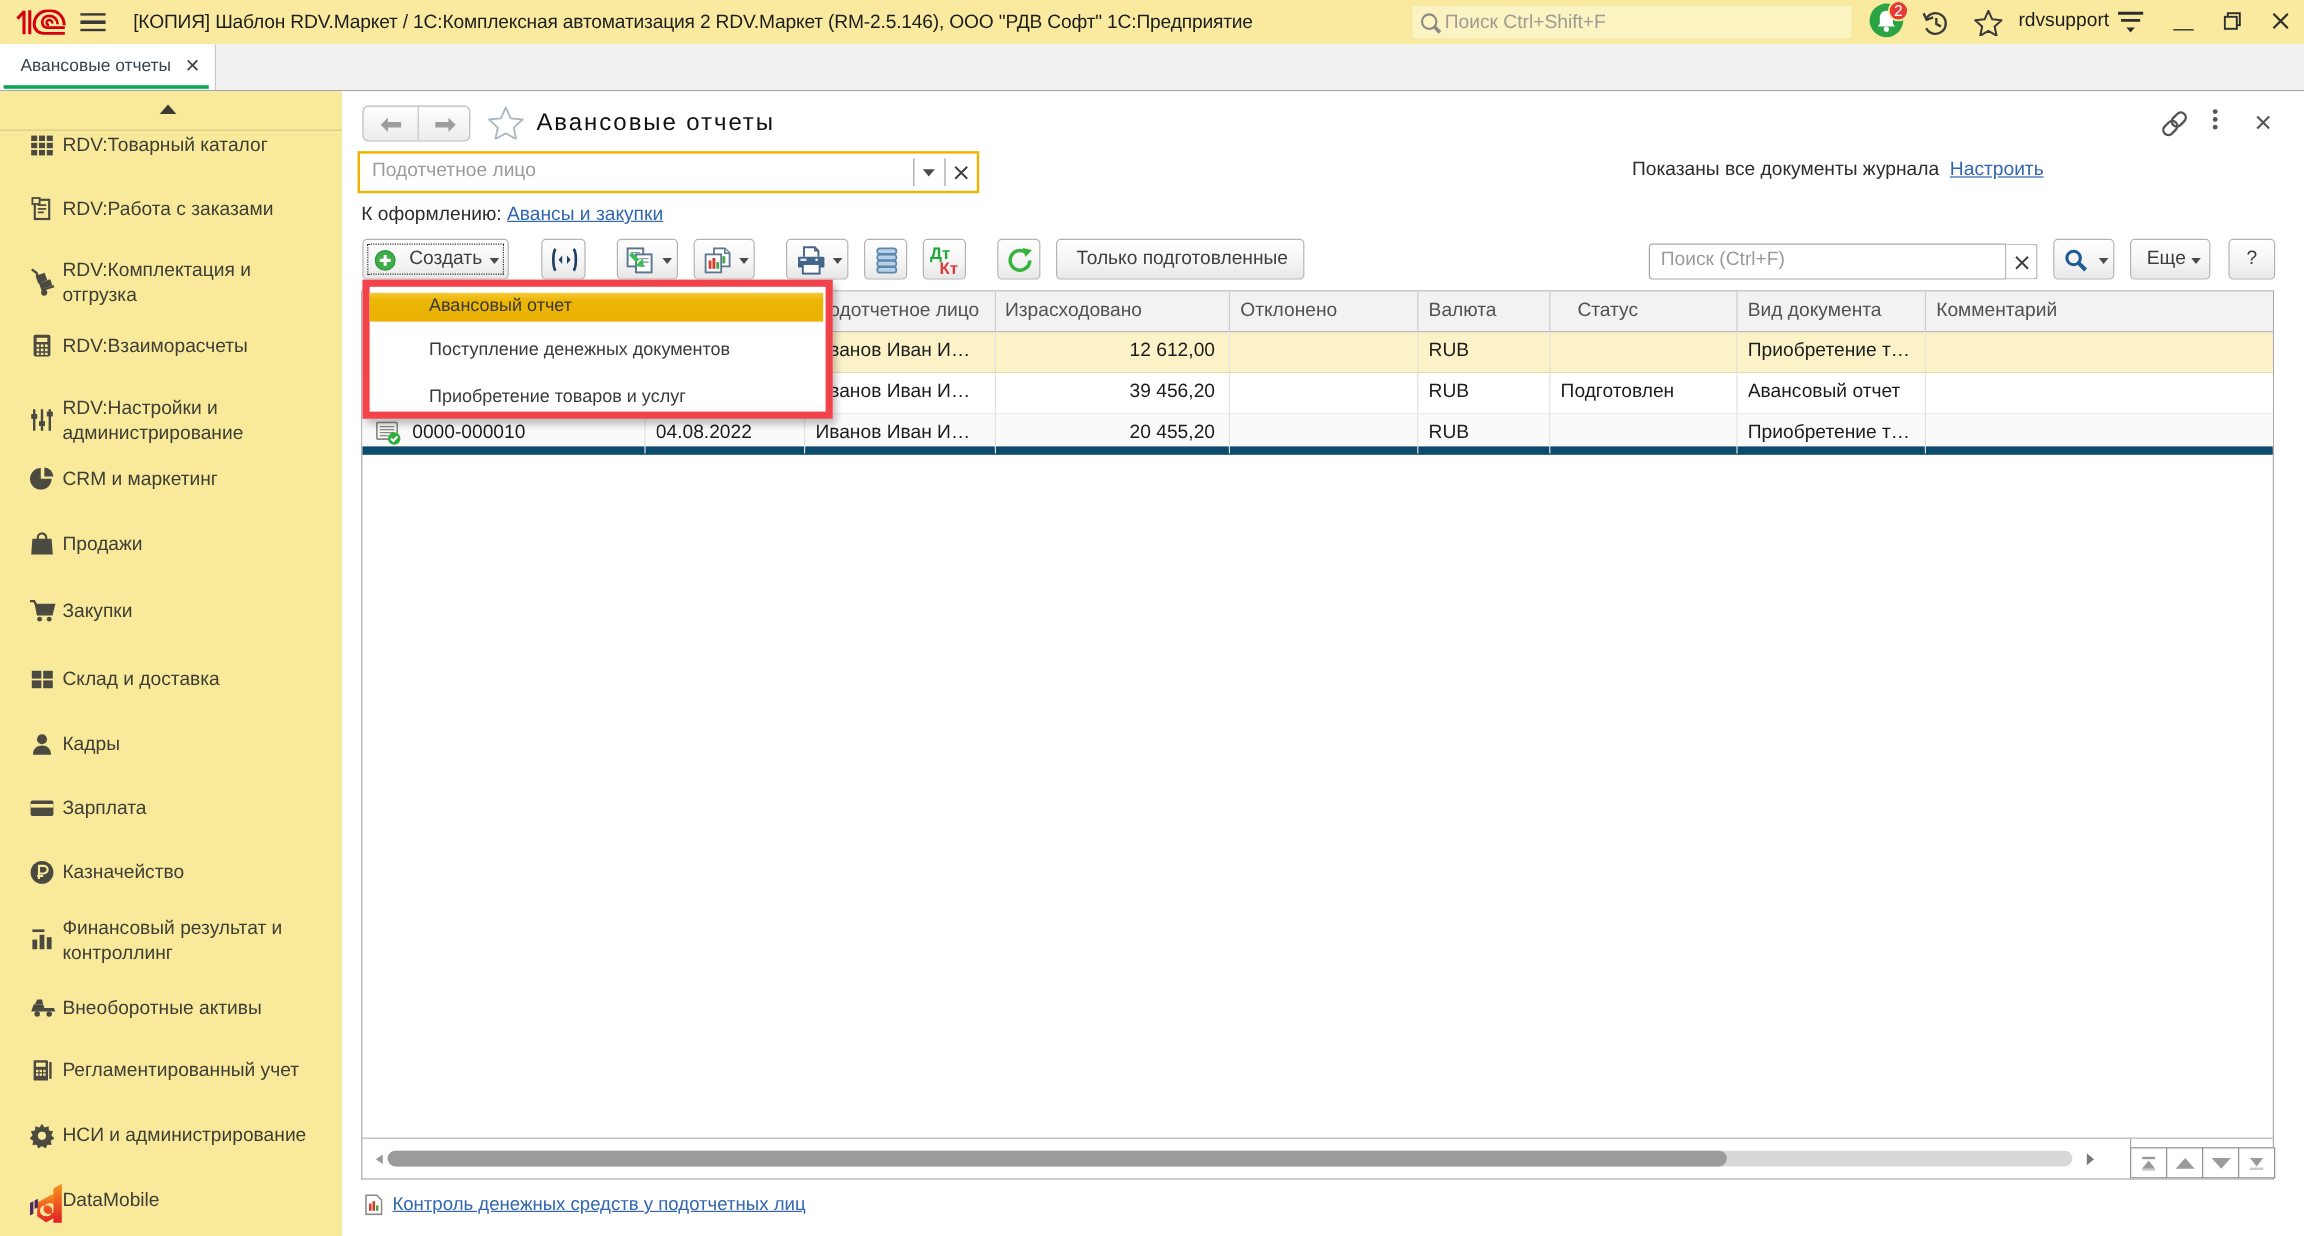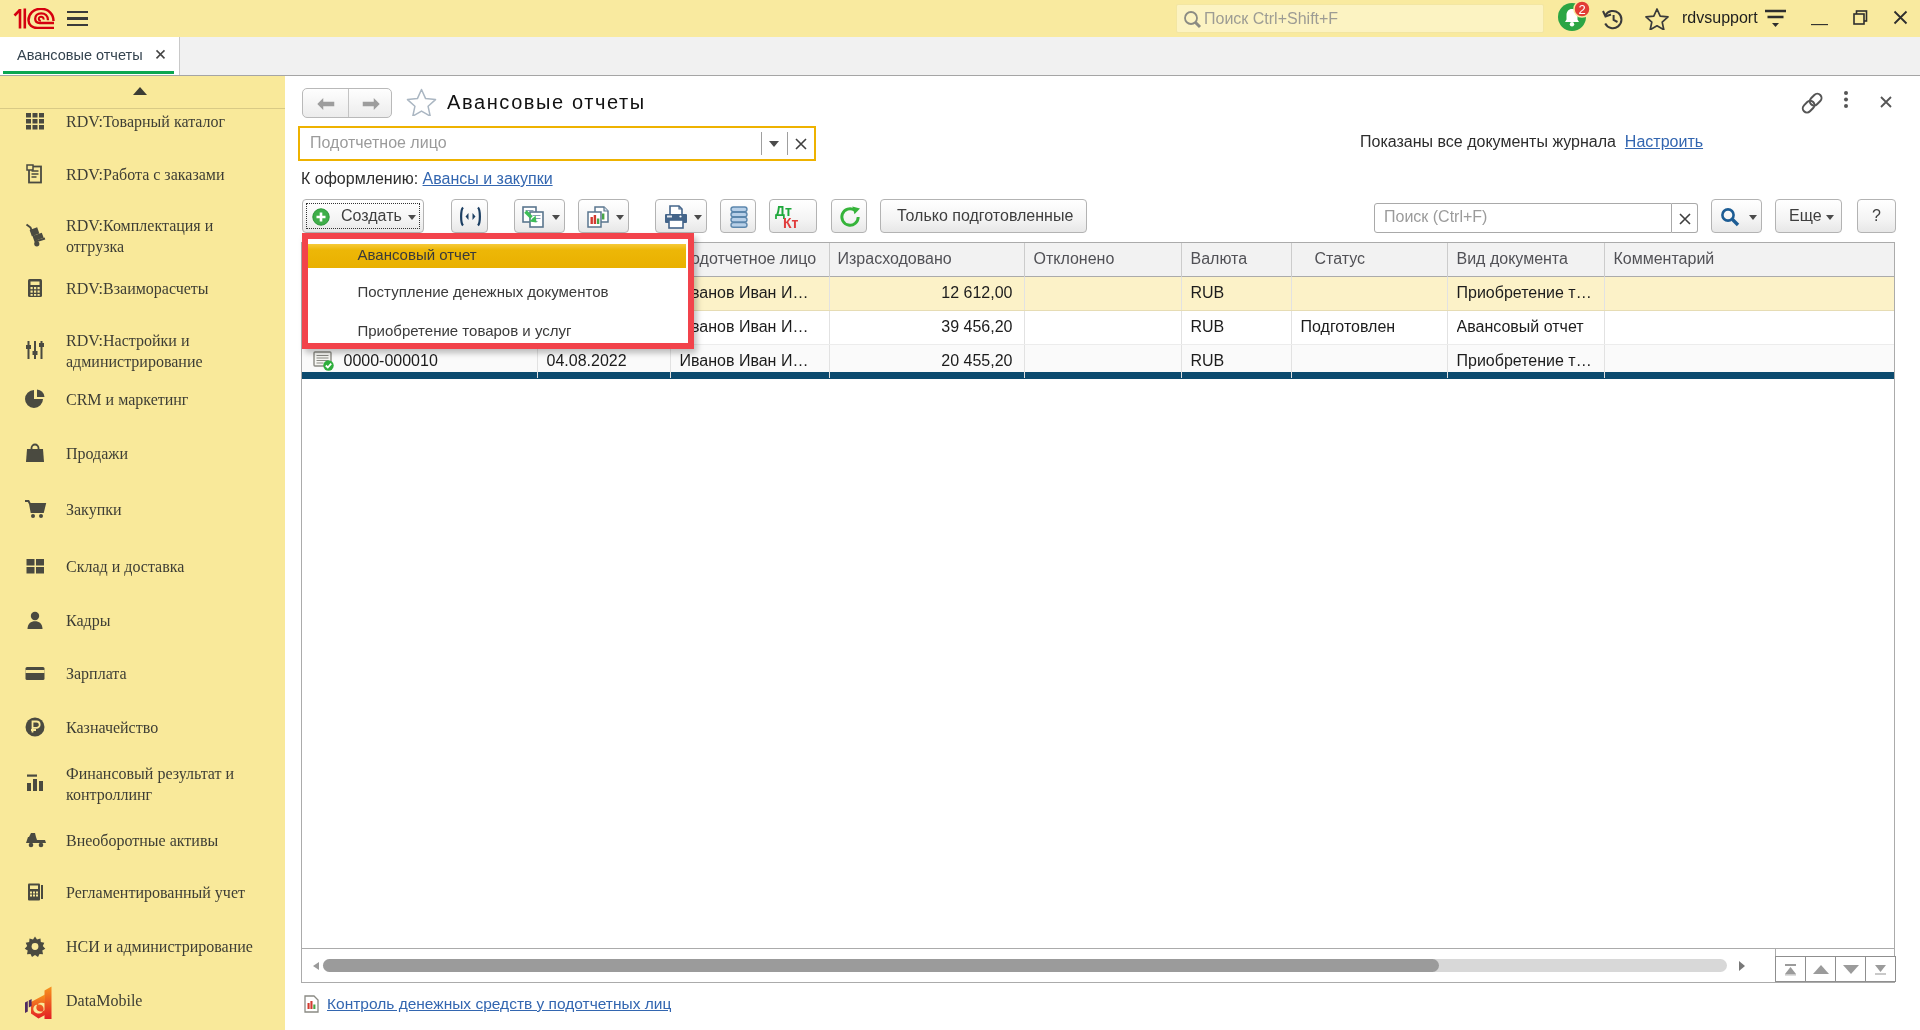--- a/index.html
+++ b/index.html
@@ -19,21 +19,21 @@
 #tab1 { position:absolute; left:0; top:0; width:180px; height:38px; background:#fff; border-right:1px solid #c9c9c9; }
 #tab1 .txt { position:absolute; left:17px; top:10px; font-size:14.5px; color:#34434f; }
 #tab1 .x { position:absolute; left:154px; top:9px; font-size:15.5px; color:#444; }
 #tab1 .green { position:absolute; left:3px; bottom:1px; width:171px; height:3px; background:#0ca750; }
 
 
 #sidebar { position:absolute; left:0; top:76px; width:285px; height:954px; background:#f9e99a; }
 #sidebar .collapse { position:absolute; left:133px; top:11px; width:0; height:0; border-left:7px solid transparent; border-right:7px solid transparent; border-bottom:8px solid #3c3c34; }
 #sidebar .sep { position:absolute; left:0; top:32px; width:285px; height:1px; background:#d9ca85; }
 .sbitem { position:absolute; left:0; width:285px; color:#3e3e35; font-size:16px; }
-.sbitem .label { position:absolute; left:66px; top:0; line-height:21px; white-space:nowrap;font-family:Liberation Serif, serif; }
+.sbitem .label { position:absolute; left:52px; top:0; line-height:21px; white-space:nowrap; }
 .sbitem svg { position:absolute; left:24px; top:0; }
 
 
 #main { position:absolute; left:285px; top:76px; width:1635px; height:954px; background:#fff; }
 .navbox { position:absolute; left:17px; top:12px; width:90px; height:30px; border:1px solid #b9b9b9; border-radius:5px; background:linear-gradient(180deg,#fefefe,#ececec); }
 .navbox .div { position:absolute; left:45px; top:0; width:1px; height:28px; background:#c4c4c4; }
 #ttl { position:absolute; left:162px; top:15px; font-size:20px; letter-spacing:1.6px; color:#111; }
 .ico-top { position:absolute; color:#555; }
 
 
@@ -86,20 +86,21 @@
       <path d="M40.5 13 C40.5 6 35.5 0.8 28 0.8 C20.5 0.8 15.5 6 15.5 12.3 C15.5 17 19.3 20 24.3 20 L41 20" stroke-width="2.5"></path>
       <path d="M35 12.3 C35 8 32 5.3 28.2 5.3 C24.5 5.3 22.2 7.7 22.2 10.8 C22.2 13.4 24 15 26.6 15 L41 15" stroke-width="2.3"></path>
       <path d="M30.6 11.7 C30.8 9.9 29.6 8.7 28.1 8.7 C26.6 8.7 25.7 9.8 25.8 11 C25.9 12.1 26.8 12.8 27.9 12.8" stroke-width="2"></path>
     </g>
   </svg>
   <div id="burger">
       <span style="top:11px;left:67px"></span>
       <span style="top:17.4px;left:67px"></span>
       <span style="top:23.8px;left:67px"></span>
     </div>
+  <div class="title">[КОПИЯ] Шаблон RDV.Маркет / 1С:Комплексная автоматизация 2 RDV.Маркет (RM-2.5.146), ООО "РДВ Софт" 1С:Предприятие</div>
   <div id="topsearch">
     <svg style="position:absolute;left:6px;top:5px" width="19" height="19" viewBox="0 0 19 19">
         <circle cx="8" cy="8" r="6" fill="none" stroke="#8b8b83" stroke-width="1.8"></circle>
         <path d="M12.5 12.5 L17 17" stroke="#8b8b83" stroke-width="3"></path>
       </svg>
     <span class="ph">Поиск Ctrl+Shift+F</span>
   </div>
   <svg style="position:absolute;left:1557px;top:1px" width="34" height="32" viewBox="0 0 34 32">
     <circle cx="15" cy="16" r="14" fill="#2ba544"></circle>
     <path d="M15 8 C11.5 8 9.5 10.7 9.5 14 L9.5 18.5 L8 21 L22 21 L20.5 18.5 L20.5 14 C20.5 10.7 18.5 8 15 8 Z" fill="#fff"></path>
@@ -404,21 +405,21 @@
   <div class="tbtn" style="left:435px;width:36px;">
     <svg style="position:absolute;left:8px;top:5px" width="20" height="24" viewBox="0 0 20 24">
         <g fill="#b8d0e8" stroke="#5c87ad" stroke-width="1.4">
           <rect x="2" y="2" width="16" height="4.6" rx="2.3"></rect>
           <rect x="2" y="7.2" width="16" height="4.6" rx="2.3"></rect>
           <rect x="2" y="12.4" width="16" height="4.6" rx="2.3"></rect>
           <rect x="2" y="17.6" width="16" height="4.6" rx="2.3"></rect>
         </g>
       </svg>
   </div>
-  <div class="tbtn" style="left:484px;width:48px;">
+  <div class="tbtn" style="left:484px;width:36px;">
     <div style="position:absolute;left:5px;top:3px;font-size:14px;font-weight:bold;color:#1fa83c;">Дт</div>
     <div style="position:absolute;left:13px;top:15px;font-size:14px;font-weight:bold;color:#e03c3c;">Кт</div>
   </div>
   <div class="tbtn" style="left:546px;width:36px;">
     <svg style="position:absolute;left:7px;top:6px" width="22" height="22" viewBox="0 0 22 22">
         <path d="M19.2 11 A8.2 8.2 0 1 1 15.5 4.1" fill="none" stroke="#35b43a" stroke-width="2.9"></path>
         <path d="M13.3 0.6 L21 2.4 L15.5 8.2 Z" fill="#35b43a"></path>
       </svg>
   </div>
   <div class="tbtn" style="left:595px;width:207px;">

